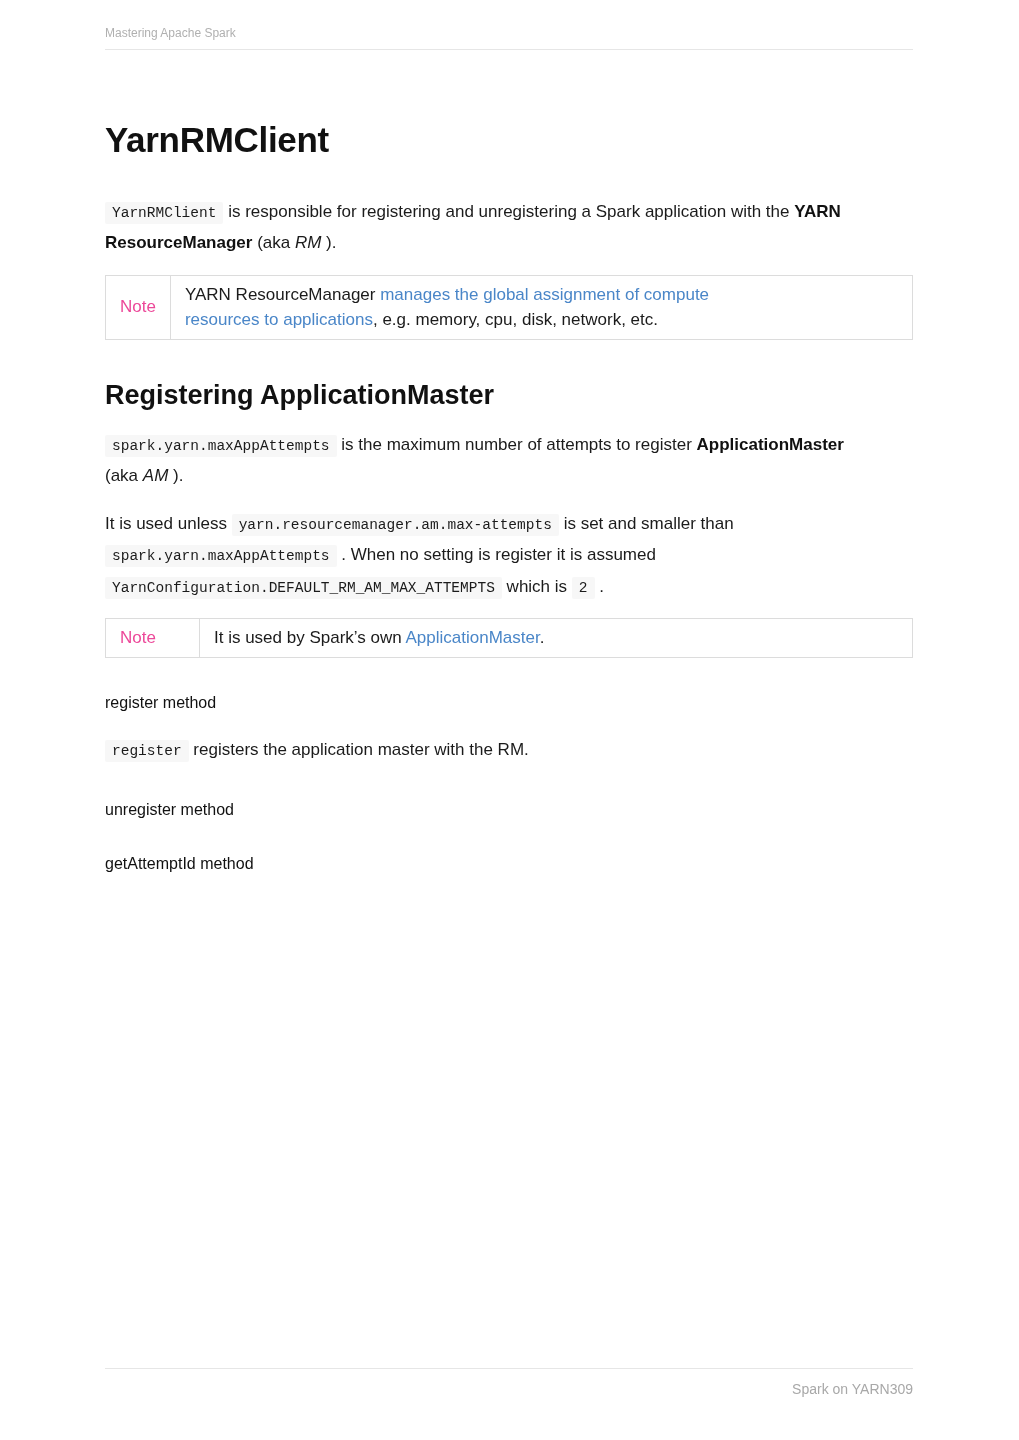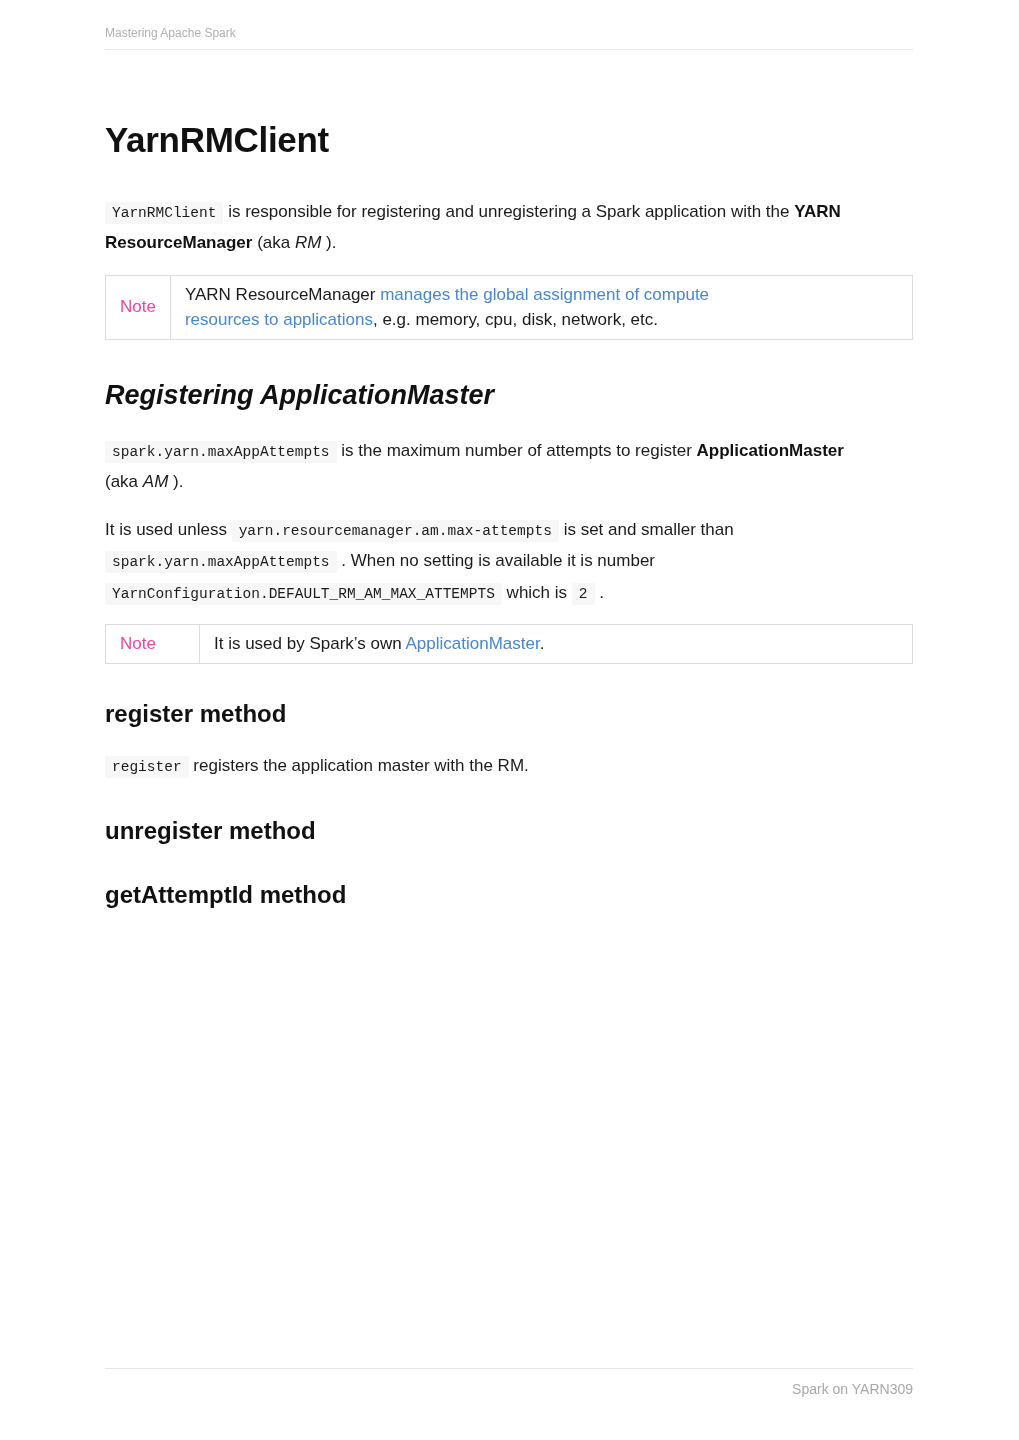--- a/index.html
+++ b/index.html
@@ -16,22 +16,22 @@
   .page-header {
     position: absolute; top: 26px; left: 105px; width: 808px;
     border-bottom: 1px solid #e6e6e6;
     padding-bottom: 9px;
     font-size: 12px; color: #b0b0b0;
   }
 
   .content { position: absolute; top: 120px; left: 105px; width: 808px; }
 
   h1 { font-size: 35px; font-weight: bold; color: #111; margin: 0 0 36px; letter-spacing: -0.3px; }
-  h2 { font-size: 27px; font-weight: bold; color: #111; margin: 40px 0 24px; font-style: italic; }
-  h3 { font-size: 24px; font-weight: bold; color: #111; margin: 36px 0 22px; }
+  h2 { font-size: 27px; font-weight: bold; color: #111; margin: 40px 0 18px; }
+  h3 { font-size: 16px; font-weight: normal; color: #111; margin: 36px 0 22px; }
 
   p.para { font-size: 17px; line-height: 1.85; margin: 0 0 16px; }
   .para-register { max-width: 745px; }
 
   code.inline {
     font-family: "Liberation Mono", "DejaVu Sans Mono", monospace;
     font-size: 14.5px;
     background: #f7f7f7;
     padding: 3px 7px;
     border-radius: 2px;
@@ -104,21 +104,21 @@
     <span> (aka </span>
     <em>AM</em>
     <span>).</span>
   </p>
 
   <p class="para">
     <span>It is used unless </span>
     <code class="inline">yarn.resourcemanager.am.max-attempts</code>
     <span> is set and smaller than </span>
     <code class="inline">spark.yarn.maxAppAttempts</code>
-    <span>. When no setting is available it is number </span>
+    <span>. When no setting is register it is assumed </span>
     <code class="inline">YarnConfiguration.DEFAULT_RM_AM_MAX_ATTEMPTS</code>
     <span> which is </span>
     <code class="inline">2</code>
     <span> .</span>
   </p>
 
   <table class="note-table note-table-2">
     <tbody>
       <tr>
         <td class="note-label">Note</td>

